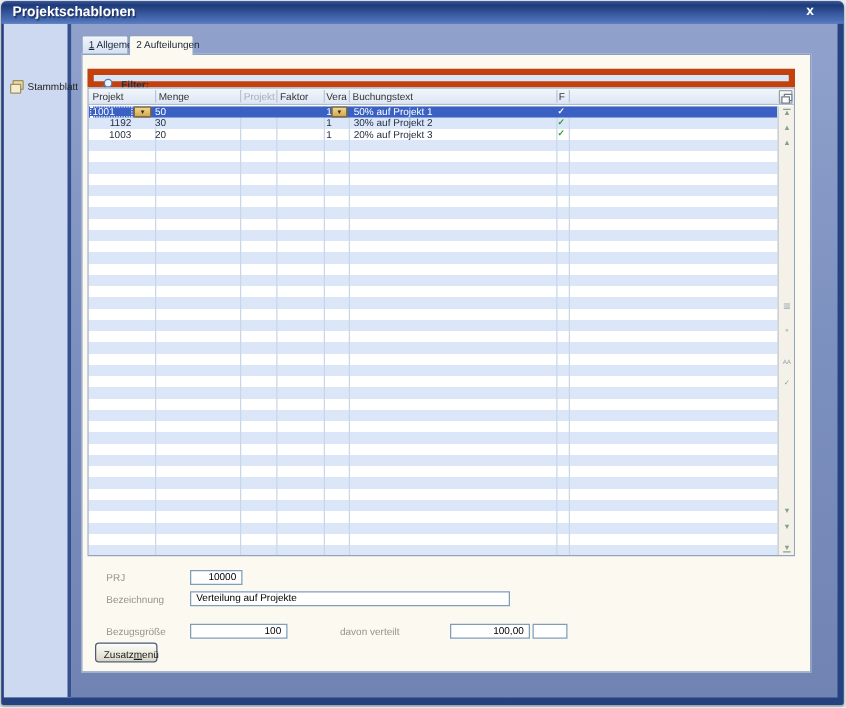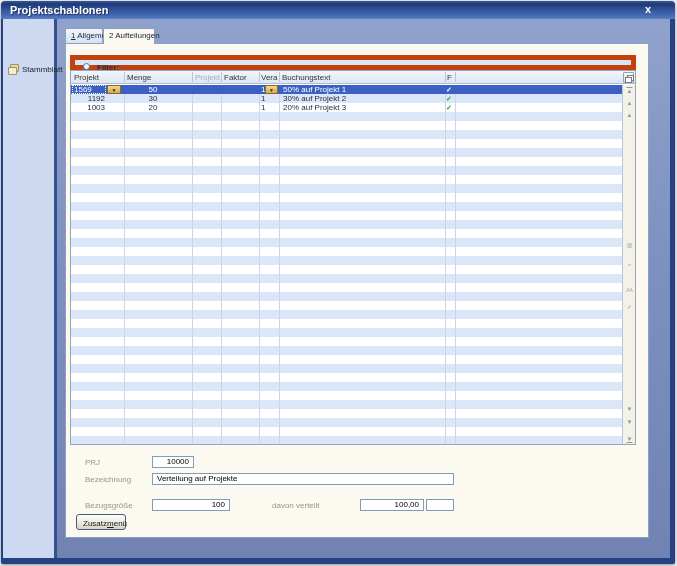--- a/index.html
+++ b/index.html
@@ -64,21 +64,21 @@
   .grid-body{position:absolute;left:0;top:14px;right:0;bottom:0;}
   .grid-data{position:absolute;left:0;top:0;right:13px;bottom:0;overflow:hidden;
     background:repeating-linear-gradient(180deg,#ffffff 0px,#ffffff 9px,#dbe7f9 9px,#dbe7f9 18px);}
   .vline{position:absolute;top:0;bottom:0;width:1px;background:#c9d6ea;}
 
   .grow{position:absolute;left:0;height:9px;width:100%;font-size:8px;line-height:9px;color:#1c2a3c;}
   .grow.sel{background:#3960c2;color:#fff;}
   .grow > div{position:absolute;top:0;height:9px;line-height:9px;white-space:nowrap;}
   .c-prj{left:0;width:34px;text-align:right;}
   .sel .c-prj{left:1px;width:34px;text-align:left;padding-left:2px;outline:1px dotted #fff;outline-offset:-1px;}
-  .c-menge{left:53px;width:58px;text-align:center;}
+  .c-menge{left:53px;width:58px;text-align:left;}
   .c-vera{left:190px;width:12px;}
   .c-text{left:212px;width:160px;}
   .c-check{left:372px;width:12px;text-align:center;font-size:7px;font-weight:bold;color:#1f9e1f;}
   .sel .c-check{color:#fff;}
   .dd{position:absolute;top:0;height:9px;font-size:5px;line-height:8px;text-align:center;color:#3a2a08;
     background:linear-gradient(180deg,#f2d88e,#d2a84e);border:1px solid #8a6a24;border-radius:1px;}
   .dd-prj{left:36px;width:14px;}
   .dd-vera{left:194px;width:13px;}
 
   
@@ -154,21 +154,21 @@
           <div class="grid-body">
             <div class="grid-data" id="grid-rows">
               <span class="vline" style="left:53px"></span>
               <span class="vline" style="left:121px"></span>
               <span class="vline" style="left:150px"></span>
               <span class="vline" style="left:188px"></span>
               <span class="vline" style="left:208px"></span>
               <span class="vline" style="left:374px"></span>
               <span class="vline" style="left:384px"></span>
             <div class="grow sel" style="top: 0px;">
-                  <div class="c-prj">1569</div>
+                  <div class="c-prj">1001</div>
                   <div class="dd dd-prj">▼</div>
                   <div class="c-menge">50</div>
                   <div class="c-vera">1</div>
                   <div class="dd dd-vera">▼</div>
                   <div class="c-text">50% auf Projekt 1</div>
                   <div class="c-check">✓</div>
                 </div>
                 <div class="grow" style="top: 9px;">
                   <div class="c-prj">1192</div>
                   <div class="c-menge">30</div>
@@ -196,21 +196,21 @@
               <span class="nico" style="top:333px">▼</span>
               <span class="nico bar-bot" style="top:350px">▼</span>
             </div>
           </div>
         </div>
 
         <span class="flabel" style="left:19px;top:414px">PRJ</span>
         <div class="field num" style="left:86px;top:412px;width:42px">10000</div>
 
         <span class="flabel" style="left:19px;top:431px">Bezeichnung</span>
-        <div class="field" style="left:86px;top:429px;width:302px">Verteilung auf Projekte</div>
+        <div class="field" style="left:86px;top:429px;width:256px">Verteilung auf Projekte</div>
 
         <span class="flabel" style="left:19px;top:457px">Bezugsgröße</span>
         <div class="field num" style="left:86px;top:455px;width:78px">100</div>
 
         <span class="flabel" style="left:206px;top:457px">davon verteilt</span>
         <div class="field num" style="left:294px;top:455px;width:64px">100,00</div>
         <div class="field num" style="left:360px;top:455px;width:28px"></div>
 
         <button class="xp-btn" style="left:10px;top:470px;width:50px"><span>Zusatz</span><span class="accel">m</span><span>enü</span></button>
       </div>

